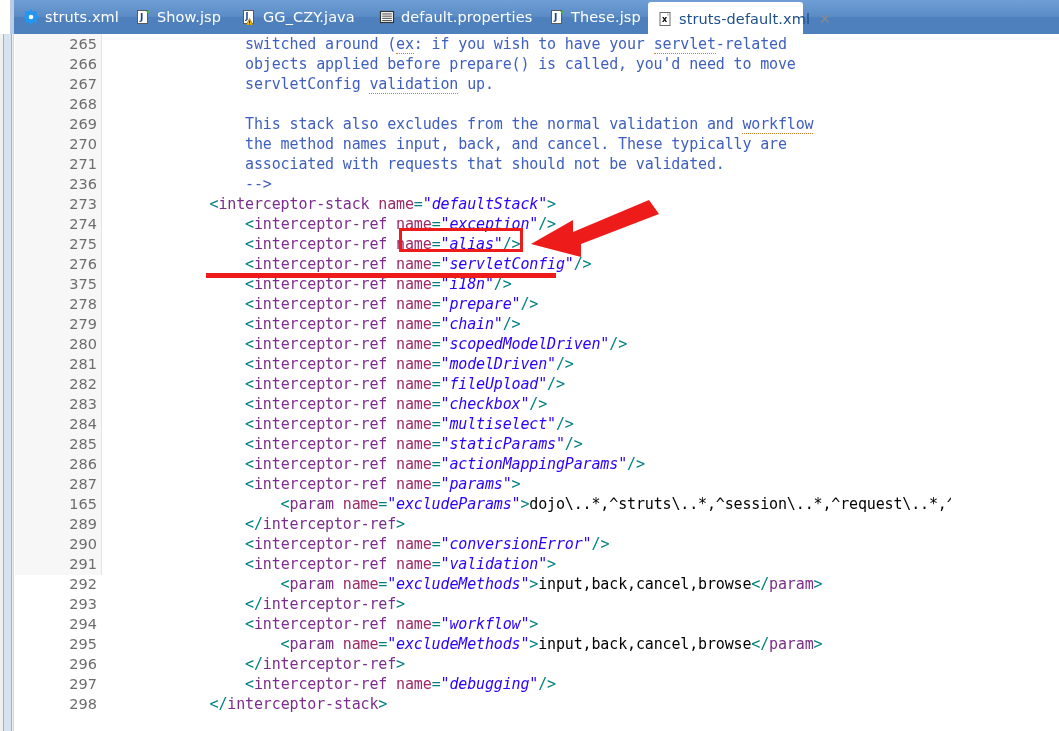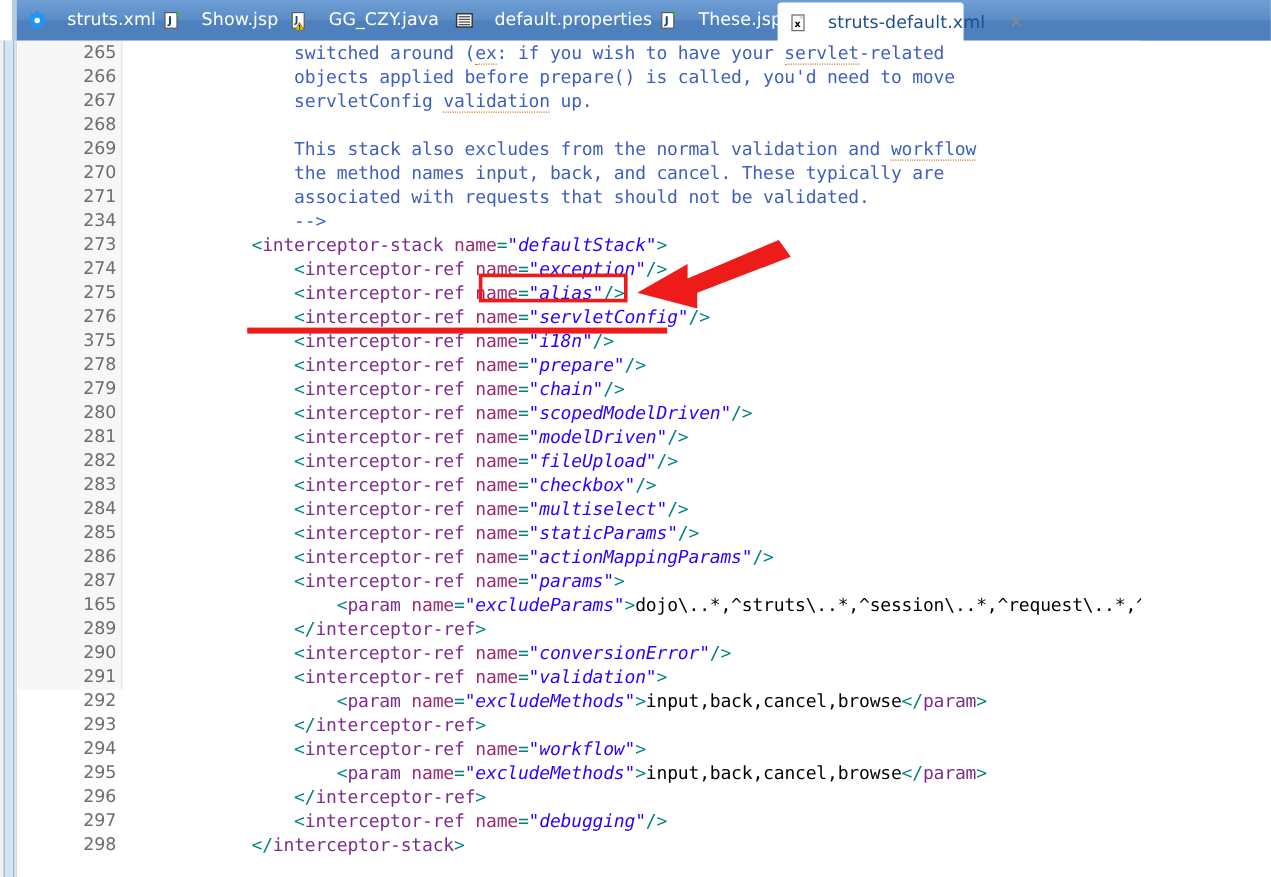--- a/index.html
+++ b/index.html
@@ -39,21 +39,20 @@
   .tab {
     position: absolute;
     top: 0;
     height: 34px;
     display: flex;
     align-items: center;
     padding: 0 9px;
     box-sizing: border-box;
     white-space: nowrap;
     cursor: default;
-    gap: 11px;
   }
   .tab .tab-label {
     font-size: 14.5px;
     color: #ffffff;
     margin-left: 6px;
     letter-spacing: 0.1px;
   }
   .tab.active {
     background: #ffffff;
     border-top-left-radius: 3px;
@@ -267,21 +266,21 @@
   </div>
 
   <div id="gutter">
       <div class="gline"><span>265</span></div>
       <div class="gline"><span>266</span></div>
       <div class="gline"><span>267</span></div>
       <div class="gline"><span>268</span></div>
       <div class="gline"><span>269</span></div>
       <div class="gline"><span>270</span></div>
       <div class="gline"><span>271</span></div>
-      <div class="gline"><span>234</span></div>
+      <div class="gline"><span>236</span></div>
       <div class="gline"><span>273</span><span class="fold"></span></div>
       <div class="gline"><span>274</span></div>
       <div class="gline"><span>275</span></div>
       <div class="gline"><span>276</span></div>
       <div class="gline"><span>375</span></div>
       <div class="gline"><span>278</span></div>
       <div class="gline"><span>279</span></div>
       <div class="gline"><span>280</span></div>
       <div class="gline"><span>281</span></div>
       <div class="gline"><span>282</span></div>

